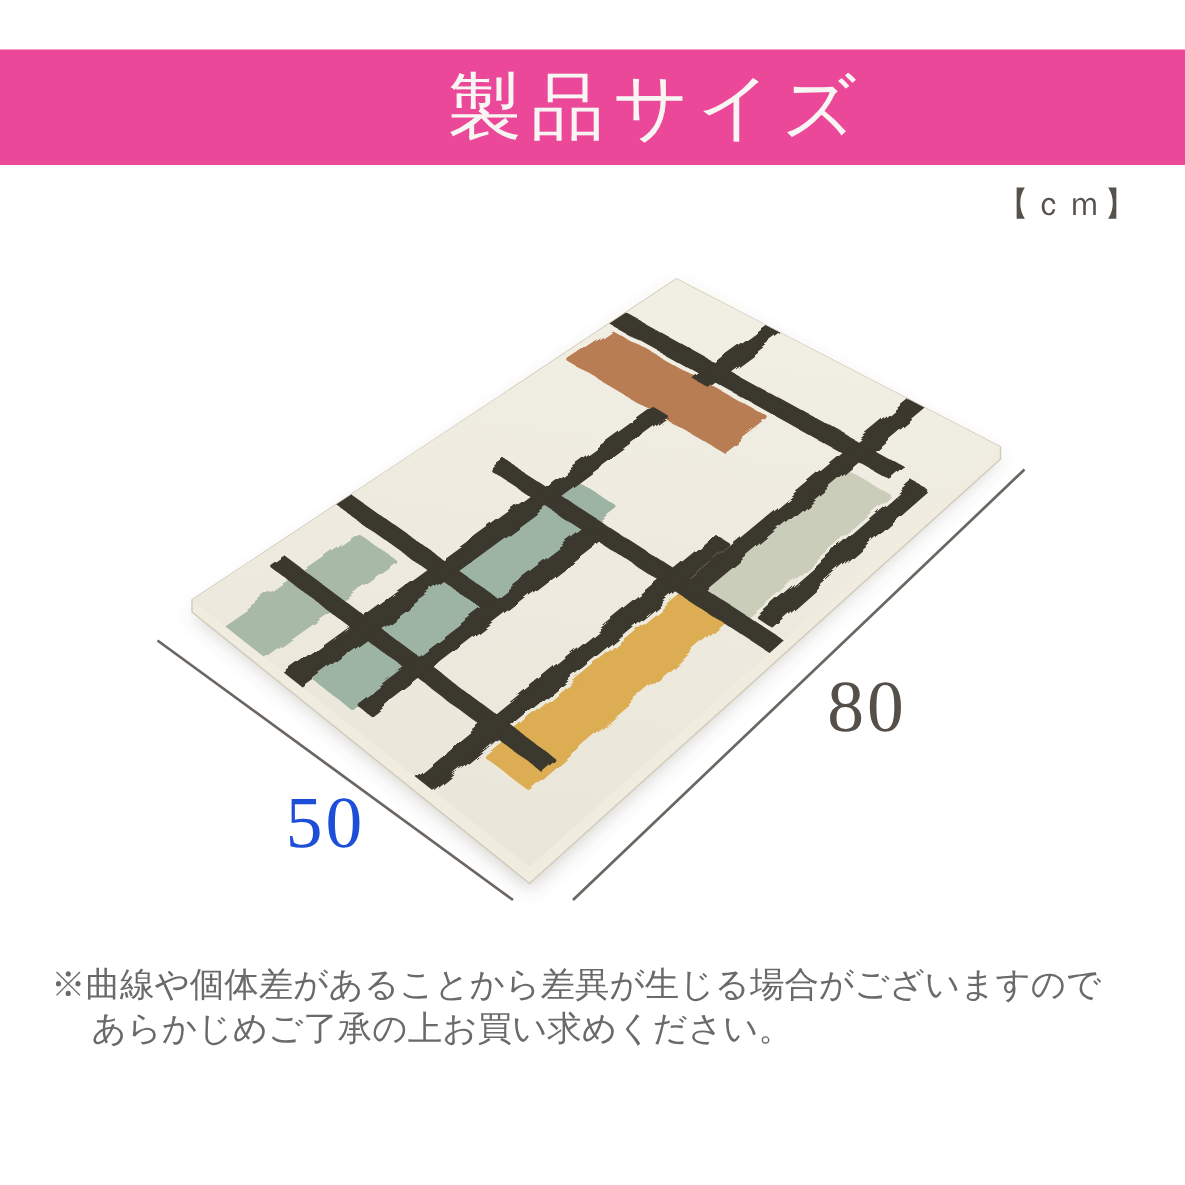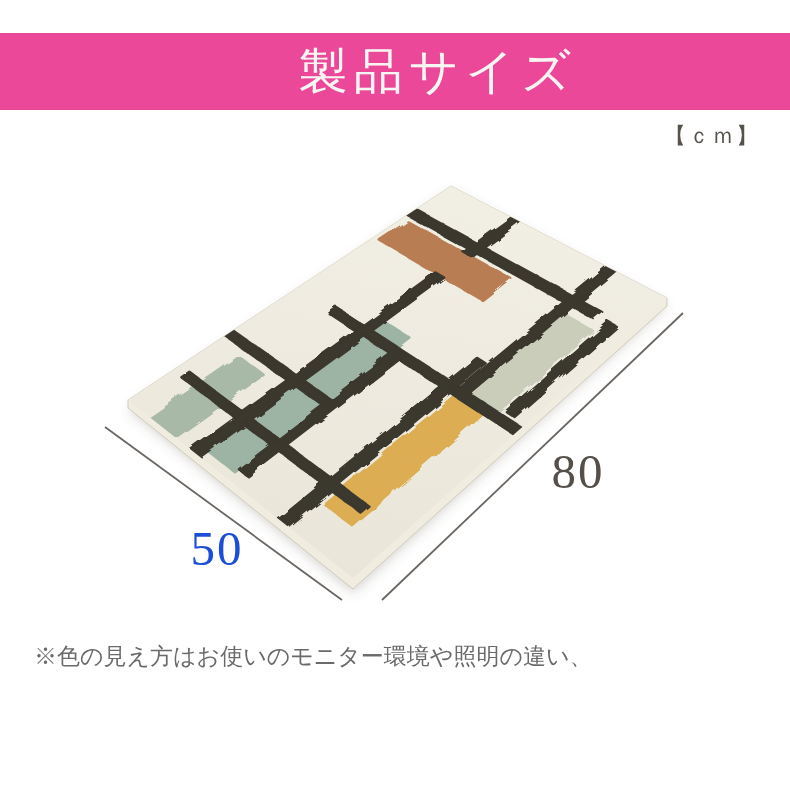--- a/index.html
+++ b/index.html
@@ -81,14 +81,15 @@
 <div class="header-bar" style="background: #ec4899; padding-left: 40px;">
   <h1 class="header-title" style="color: rgb(248, 246, 243);">製品サイズ</h1>
 </div>
 
 <div class="unit-label" style="color: rgb(87, 81, 75);">【ｃｍ】</div>
 
 <div class="dim-label width" style="color: rgb(84, 79, 72);">80</div>
 <div class="dim-label depth" style="color: #1d4ed8;">50</div>
 
 <div class="notes" style="color: rgb(106, 106, 106);">
-  <p>※色の見え方はお使いのモニター環境や照明の違い、</p>
+  <p>※曲線や個体差があることから差異が生じる場合がございますので</p>
+  <p class="indent">あらかじめご了承の上お買い求めください。</p>
 </div>
 
 </body></html>

